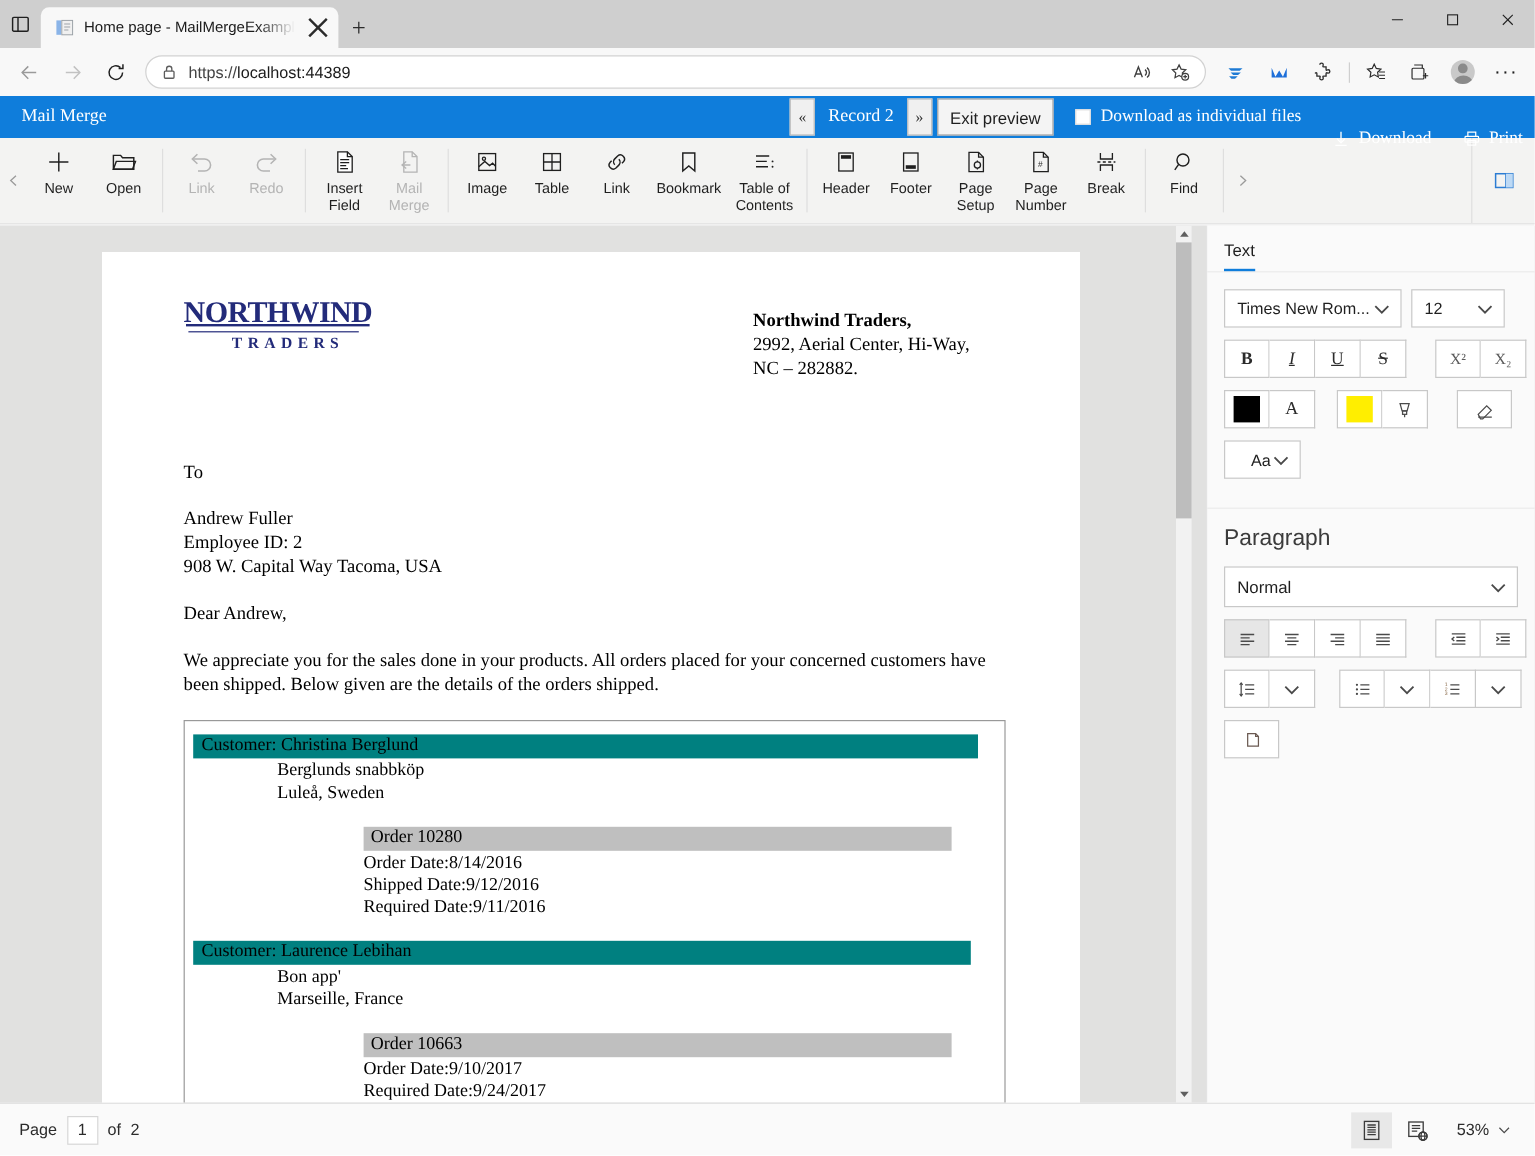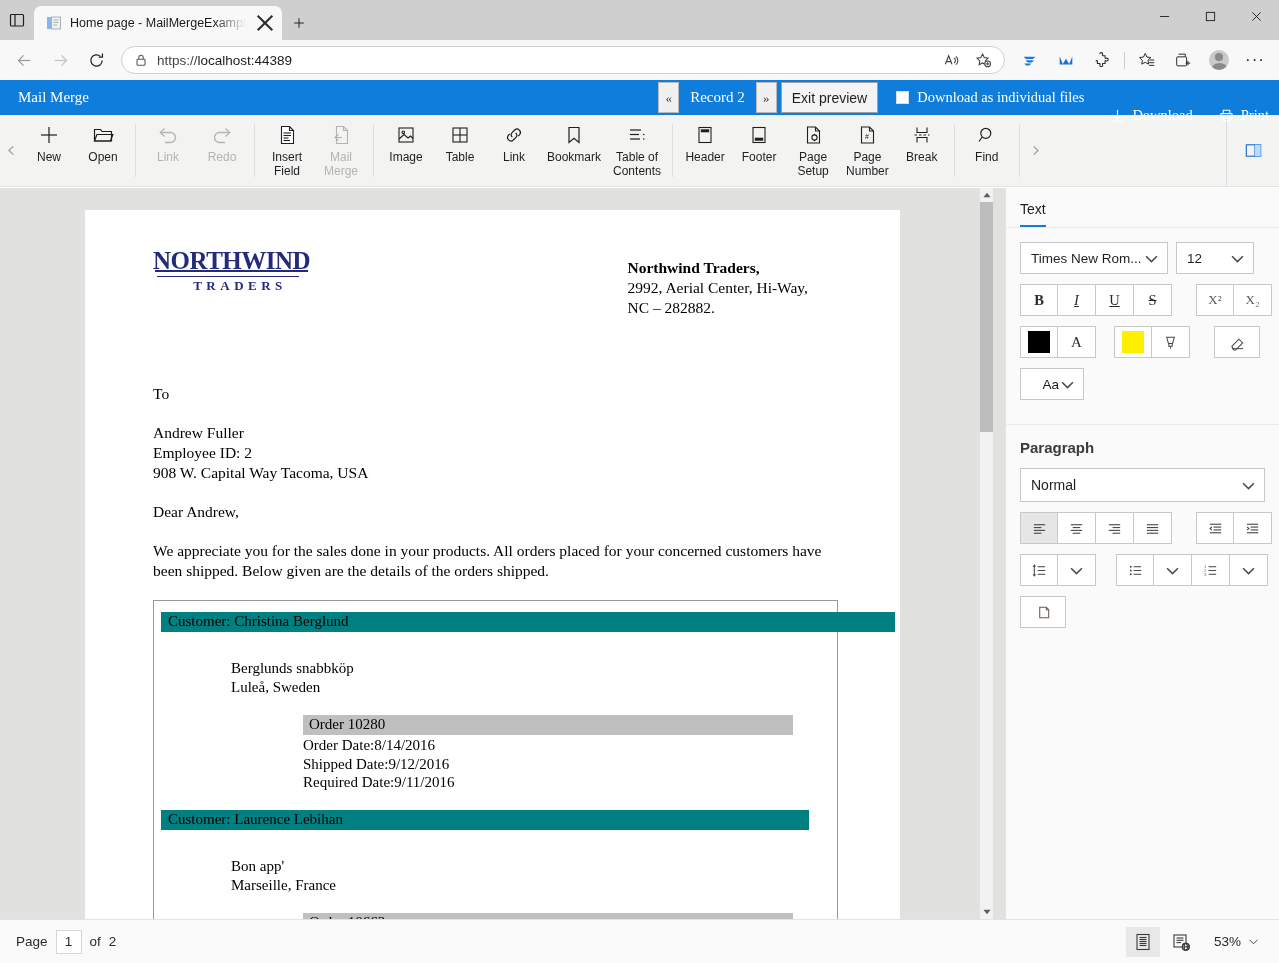--- a/index.html
+++ b/index.html
@@ -234,24 +234,24 @@
   .doc-text { font-size: 15.5px; line-height: 20px; }
   .doc-text p { margin-bottom: 19px; }
   .doc-table {
     border: 1px solid #999; margin-top: 2px;
     padding: 11px 0 0 0;
   }
   .cust-band {
     background: #008080; font-size: 15px; line-height: 19px;
     padding: 0 3px 1px 7px; color: #000; margin-left: 7px;
   }
-  .cust-band.w1 { width: 734px; }
+  .cust-band.w1 { width: 654px; }
   .cust-band.w2 { width: 648px; }
   .cust-lines {
-    font-size: 15px; line-height: 19px; padding-left: 77px; padding-top: 1px; margin-top: 26px;
+    font-size: 15px; line-height: 19px; padding-left: 77px; padding-top: 1px;
   }
   .order-band {
     background: #bfbfbf; font-size: 15px; line-height: 19px;
     padding: 0 3px 1px 6px; margin-left: 149px; width: 490px; margin-top: 18px;
   }
   .order-lines {
     font-size: 15px; line-height: 18.5px; padding-left: 149px; padding-top: 1px;
   }
   .cust-gap { height: 18px; }
 
@@ -276,21 +276,21 @@
     width: 274px; flex: 0 0 auto; background: #fafafa;
     border-left: 1px solid #e3e3e3; display: flex; flex-direction: column;
   }
   .props-tabbar { padding: 12px 0 0 14px; border-bottom: 1px solid #ebebeb; }
   .props-tab {
     display: inline-block; font-size: 14px; color: #1f1f1f;
     padding-bottom: 8px; border-bottom: 2.5px solid #0f7ddb;
   }
   .props-section { padding: 14px 14px 8px; }
   .props-section-title {
-    font-size: 15px; color: #3b3b3b; font-weight: bold; margin-bottom: 12px;
+    font-size: 19px; color: #3b3b3b; font-weight: normal; margin-bottom: 12px;
   }
   .row { display: flex; gap: 8px; margin-bottom: 10px; align-items: center; }
   .ctl {
     border: 1px solid #c8c8c8; background: #ffffff; height: 32px;
     display: flex; align-items: center; justify-content: center;
     color: #2b2b2b;
   }
   .ctl.select { justify-content: space-between; padding: 0 7px 0 10px; }
   .ctl.select .sel-val { font-size: 13.5px; color: #1f1f1f; white-space: nowrap;
     overflow: hidden; }

